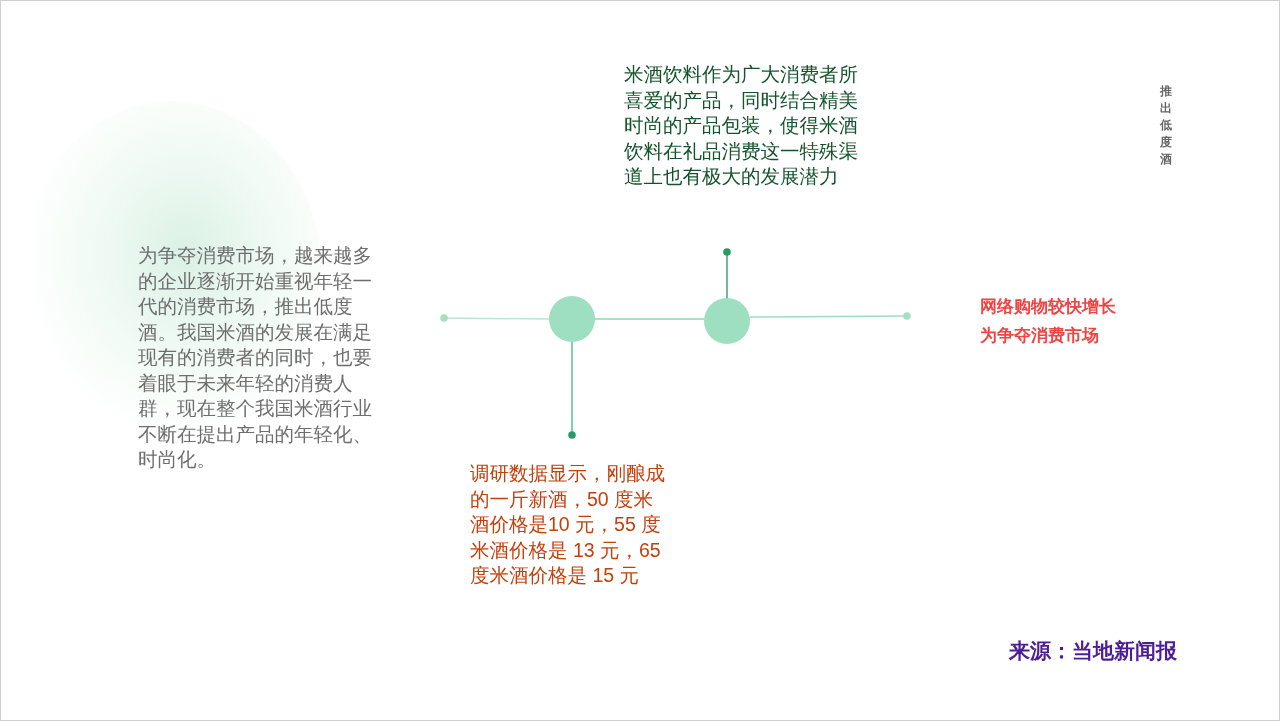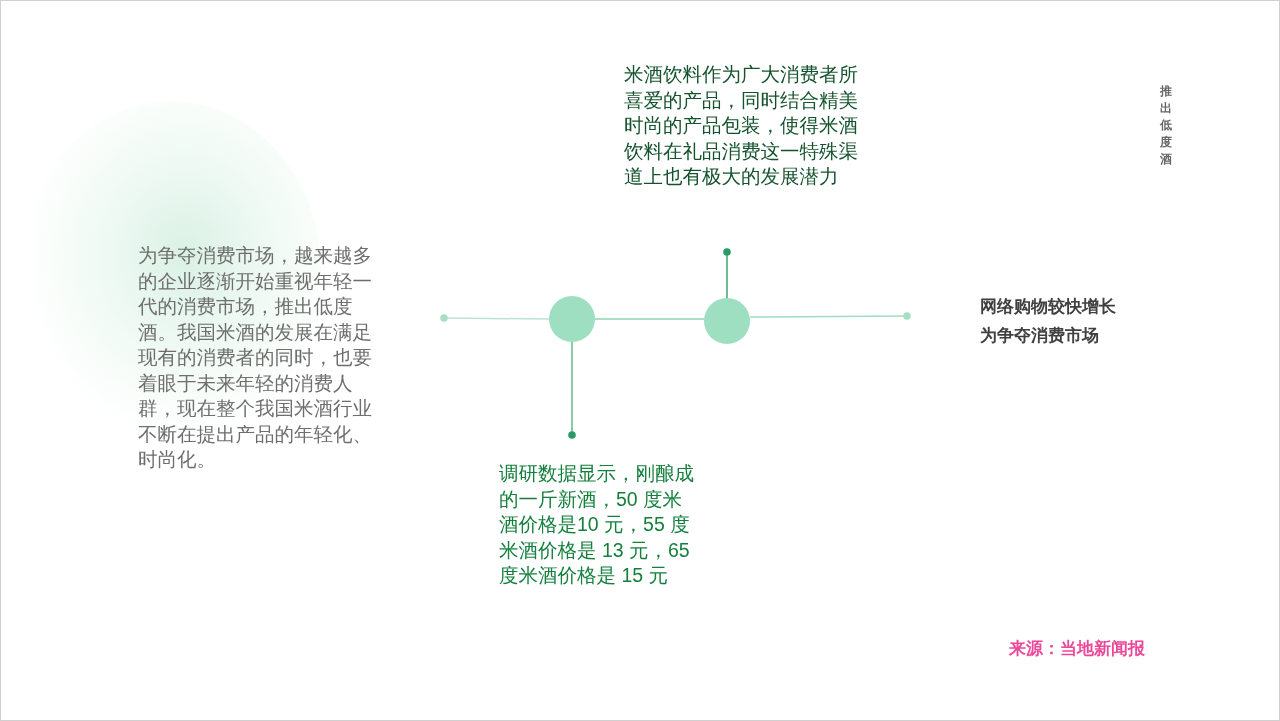--- a/index.html
+++ b/index.html
@@ -17,36 +17,35 @@
       background: radial-gradient(ellipse at 55% 45%, rgba(150,215,180,0.35) 0%, rgba(180,230,200,0.18) 40%, rgba(255,255,255,0) 70%);
     }
     .text-block { position: absolute; line-height: 25.5px; font-size: 19.5px; }
     .left-text {
       left: 137px; top: 199px; width: 245px; color: #6e6e6e; margin-top: 43px;
     }
     .top-text {
       left: 623px; top: 61px; width: 240px; color: #14532d;
     }
     .bottom-text {
-      left: 469px; top: 460px; width: 200px; color: #15803d;
+      left: 469px; top: 460px; width: 200px; color: #c2410c;
       font-family: "Liberation Sans", "DejaVu Sans", sans-serif;
-      margin-left: 29px;
     }
     .right-text {
       position: absolute; left: 979px; top: 291px; width: 200px;
-      font-size: 17px; font-weight: bold; color: #404040; line-height: 29px;
+      font-size: 17px; font-weight: bold; color: #ef4444; line-height: 29px;
     }
     .vertical-title {
       position: absolute; left: 1157px; top: 82px; width: 16px;
       font-size: 12px; font-weight: bold; color: #666666; line-height: 17px;
       text-align: center; word-break: break-all;
     }
     .source {
       position: absolute; left: 1008px; top: 636px;
-      font-size: 17px; font-weight: bold; color: #ec4899;
+      font-size: 21px; font-weight: bold; color: #4c1d95;
     }
     svg.diagram { position: absolute; left: 0; top: 0; }
   </style>
 </head>
 <body>
 
 <div class="slide">
   <div class="glow"></div>
 
   <svg class="diagram" width="1280" height="721">

